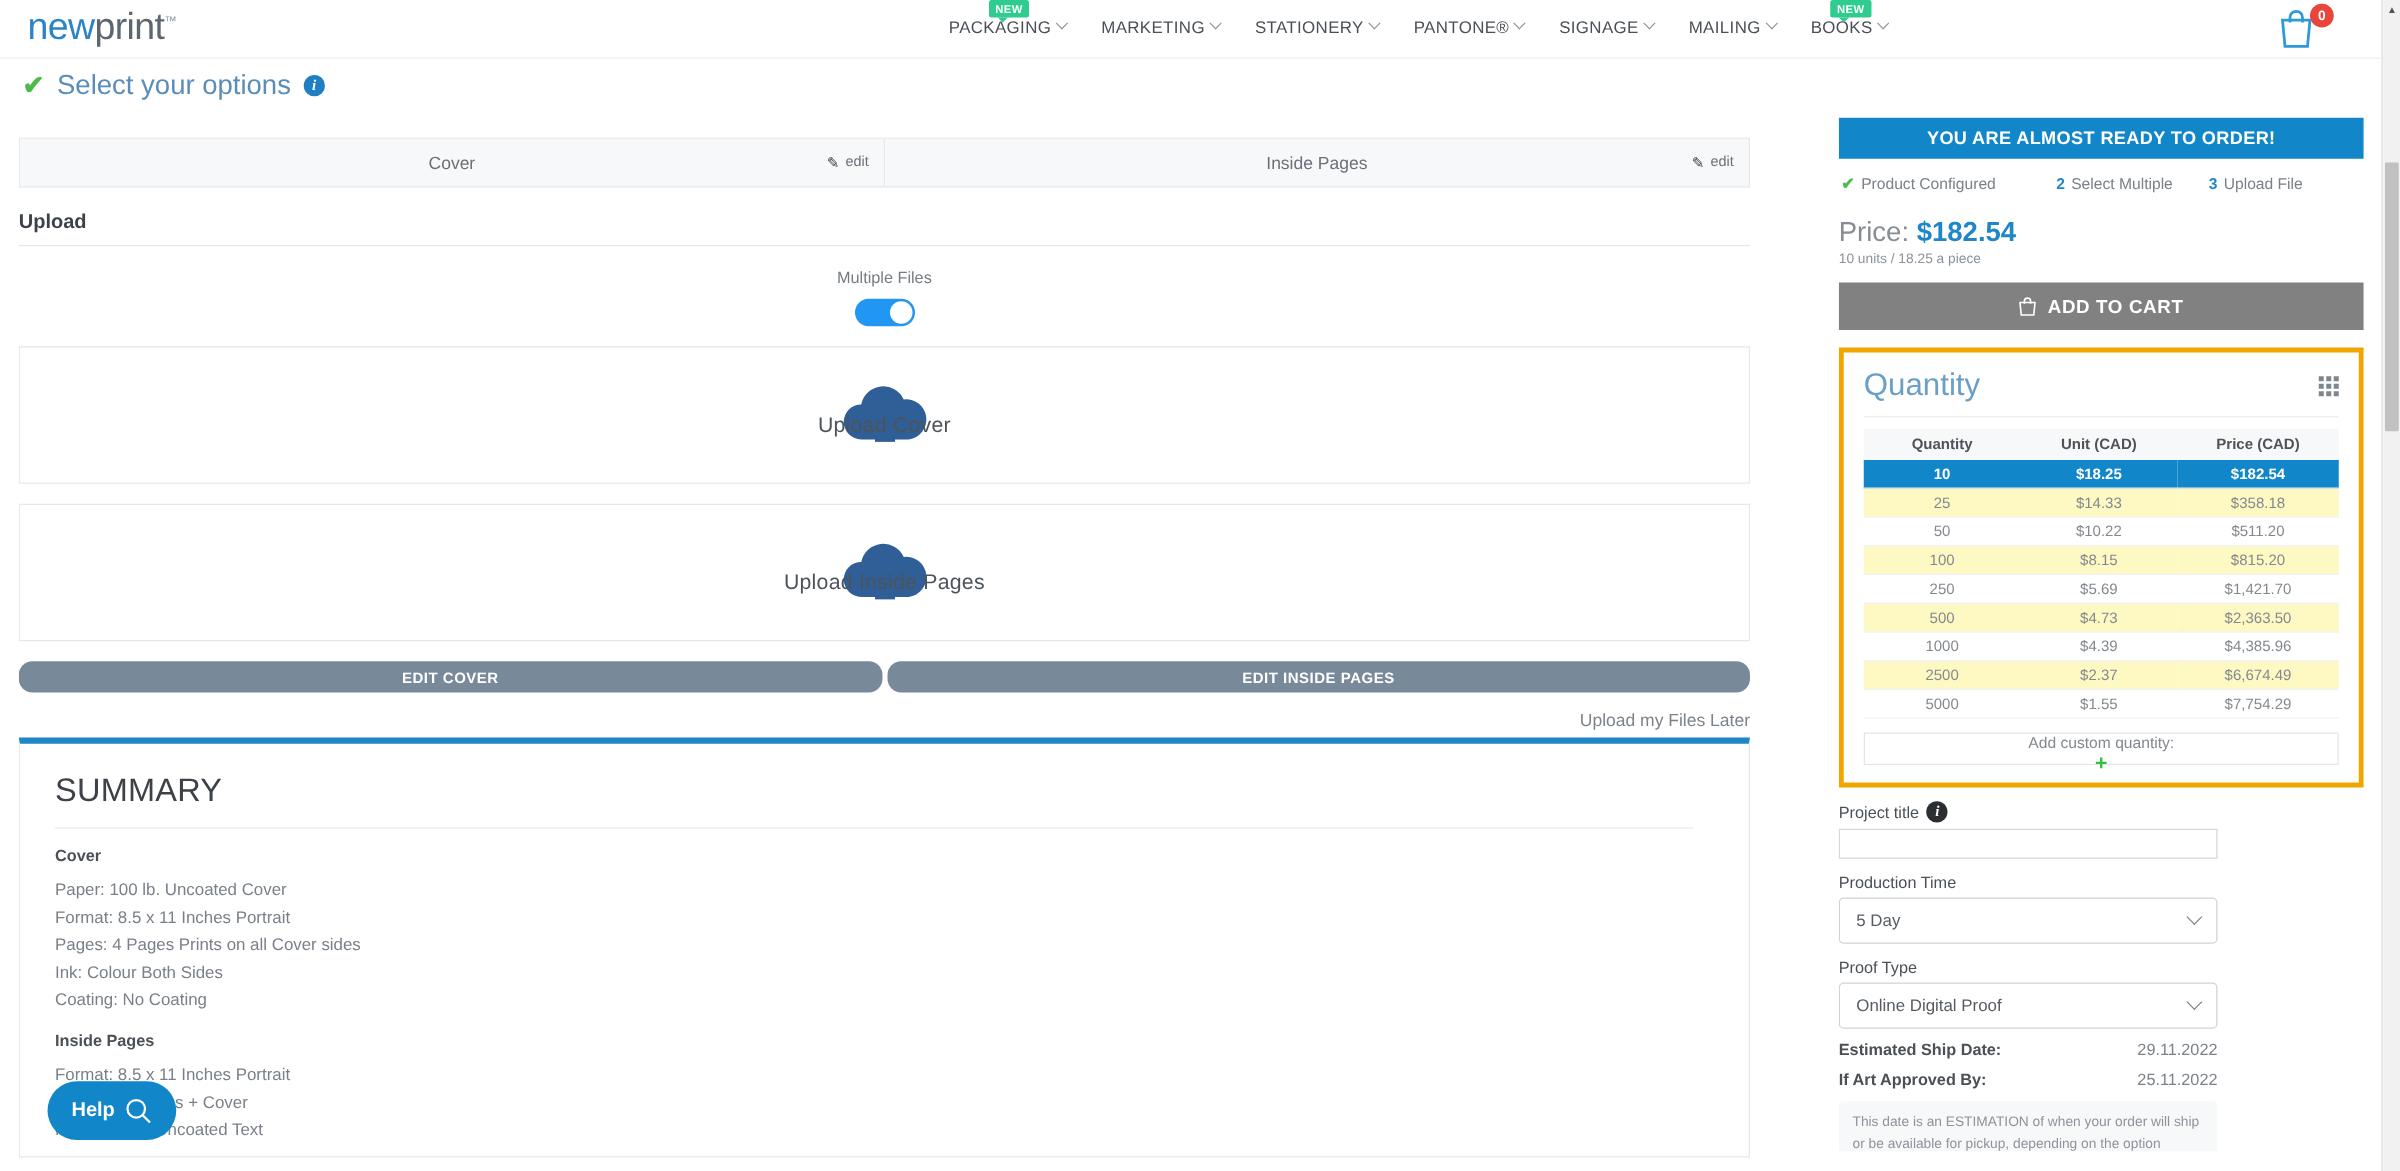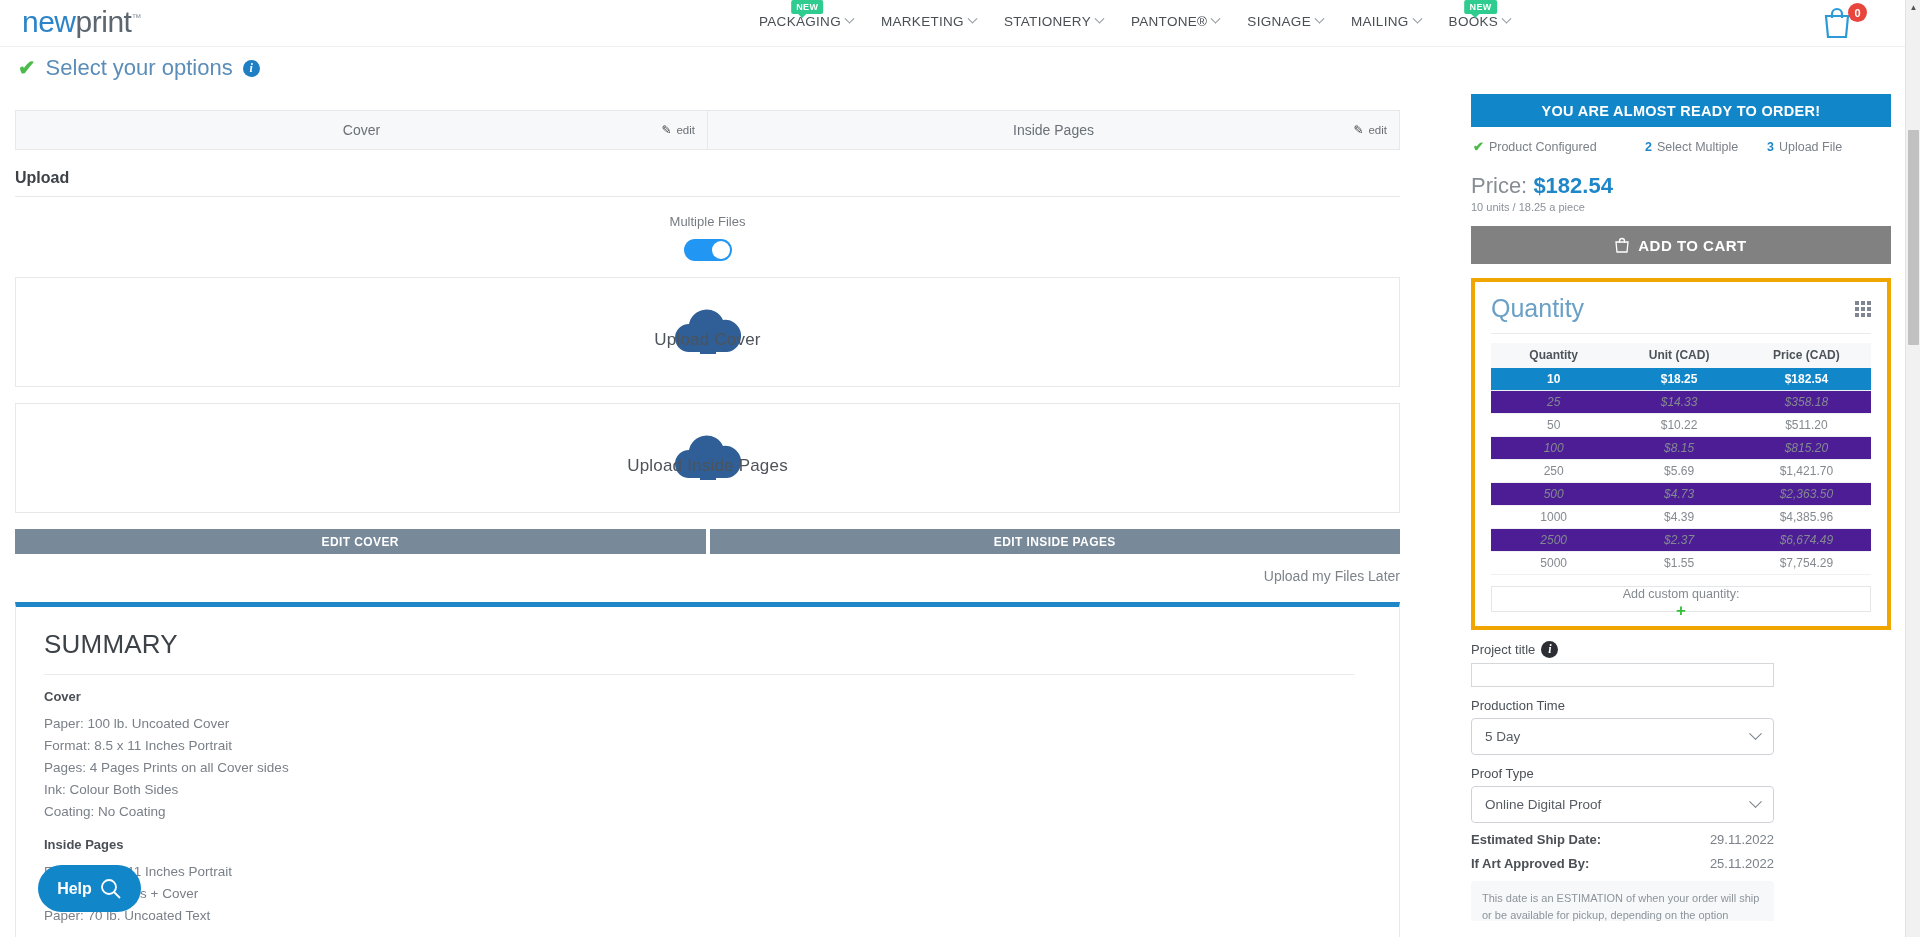--- a/index.html
+++ b/index.html
@@ -127,29 +127,29 @@
   .dz-text {
     position: absolute; left: 0; right: 0; top: 50%;
     font-size: 17px; color: #4d535a; letter-spacing: 0.2px;
     transform: translateY(-2px);
   }
 
   .editbtns { display: flex; gap: 4px; margin-top: 16px; width: 1385px; }
   .editbtn {
     flex: 1; height: 25px; background: #78899a; color: #fff;
     display: flex; align-items: center; justify-content: center;
-    font-size: 12px; font-weight: bold; letter-spacing: 0.4px; cursor: pointer;
+    font-size: 12px; font-weight: bold; letter-spacing: 0.4px; cursor: pointer; border-radius: 11px;
   }
   .laterlink {
     text-align: right; width: 1385px; margin-top: 14px;
     font-size: 14px; color: #7c838a; cursor: pointer;
   }
 
   .summarycard {
-    margin-top: 18px; width: 1385px;
+    margin-top: 6px; width: 1385px;
     border: 1px solid #e6e8ea; border-top: 5px solid #1f86c8;
     background: #fff; padding: 22px 44px 10px 28px;
   }
   .summarytitle {
     font-size: 26px; color: #3c4247; font-weight: 400; letter-spacing: 0.2px;
     padding-bottom: 14px; border-bottom: 1px solid #eaecee;
   }
   .sumgroup { margin-top: 14px; }
   .sumhead { font-size: 13px; font-weight: bold; color: #4a5056; margin-bottom: 9px; }
   .sumline { font-size: 13.5px; color: #7a8089; line-height: 22px; }
@@ -205,21 +205,21 @@
 
   table.qtytable { width: 100%; border-collapse: collapse; margin-top: 9px; }
   table.qtytable th {
     font-size: 12px; color: #4d5359; font-weight: bold; padding: 5px 0 6px 0;
     background: #f7f8f9;
   }
   table.qtytable td {
     font-size: 12px; color: #83898f; text-align: center; padding: 4px 0;
     border-bottom: 1px solid #f0f1f2;
   }
-  table.qtytable tr.alt td { background: #4c1d95; font-style: italic; }
+  table.qtytable tr.alt td { background: #fef9c3; }
   table.qtytable tr.sel td { background: #1186c8; color: #fff; font-weight: bold; }
   table.qtytable th:nth-child(1), table.qtytable td:nth-child(1) { width: 33%; }
   table.qtytable th:nth-child(2), table.qtytable td:nth-child(2) { width: 33%; }
 
   .customrow {
     margin-top: 11px; height: 26px; border: 1px solid #e4e6e8;
     display: flex; align-items: center; justify-content: space-between;
     padding: 0 8px; font-size: 12.5px; color: #83898f; flex-direction: column;
   }
   .plusicon { color: #35c13d; font-size: 17px; font-weight: bold; cursor: pointer; }

